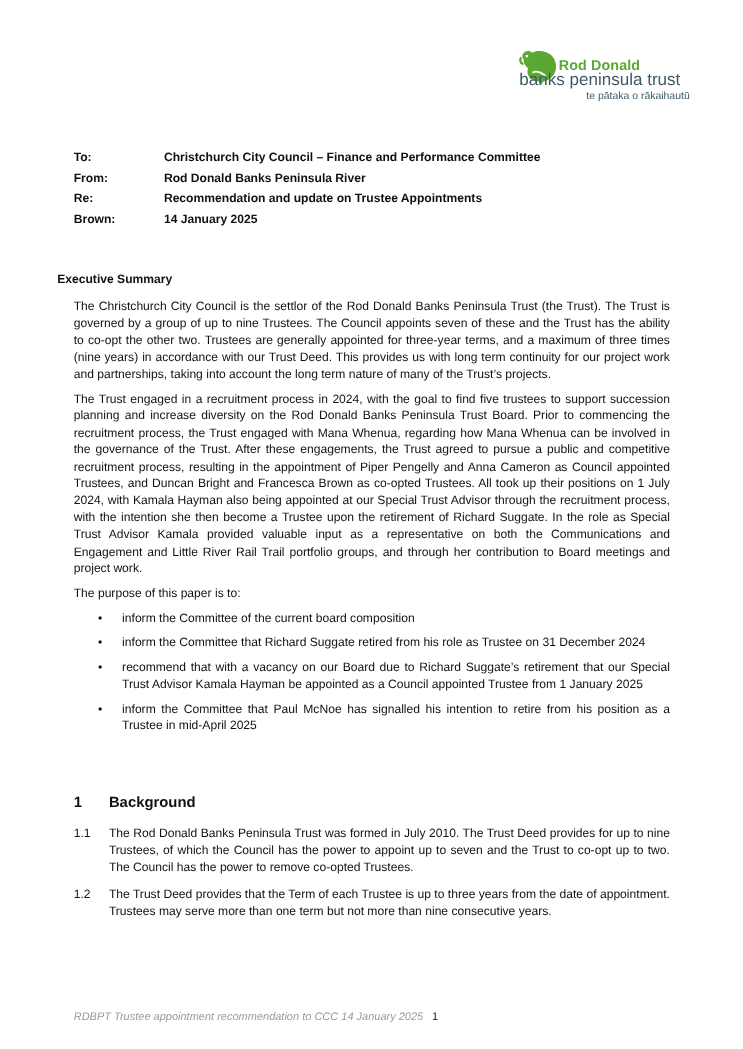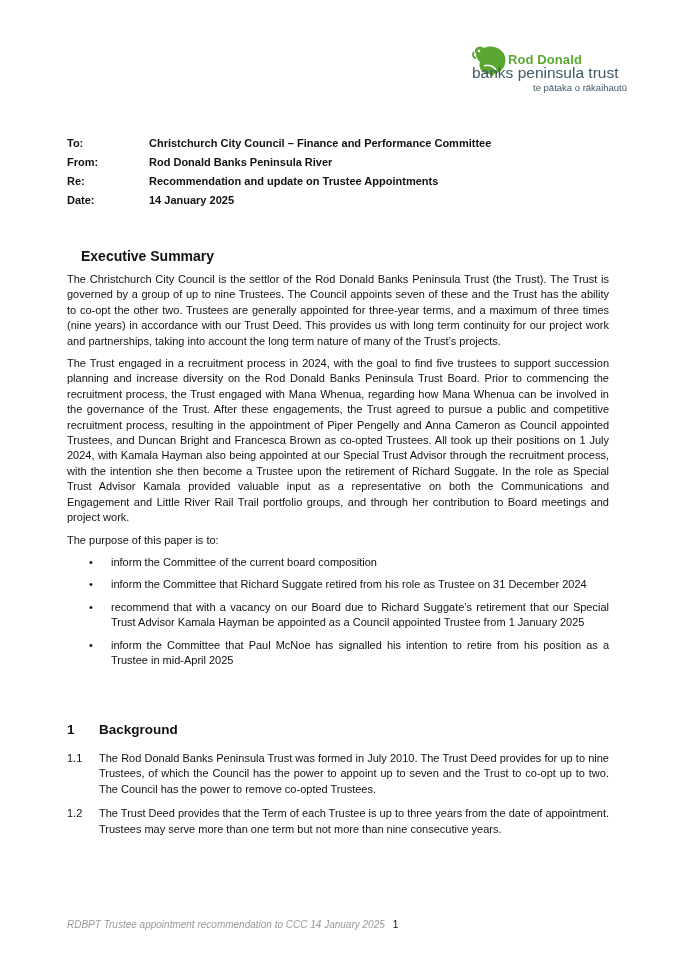--- a/index.html
+++ b/index.html
@@ -10,21 +10,21 @@
     .logo { position: absolute; left: 470px; top: 44px; width: 170px; height: 55px; }
     .logo svg.kiwi { position: absolute; left: 0; top: 0; width: 38px; height: 34px; }
     .logo .l1 { position: absolute; left: 38px; top: 8px; font-size: 13px; font-weight: bold; color: #5aa832; letter-spacing: 0.1px; }
     .logo .l2 { position: absolute; left: 2px; top: 20px; font-size: 15.5px; font-weight: normal; color: #3f5966; letter-spacing: 0px; white-space: nowrap; }
     .logo .l3 { position: absolute; left: 63px; top: 38px; font-size: 9.5px; color: #3f5966; white-space: nowrap; }
 
     .meta { position: absolute; left: 67px; top: 134px; font-size: 11px; font-weight: bold; line-height: 19px; }
     .meta .row { display: flex; }
     .meta .k { width: 82px; }
 
-    .h2 { position: absolute; left: 81px; font-size: 14px; font-weight: bold; text-align: center; }
+    .h2 { position: absolute; left: 52px; font-size: 11px; font-weight: bold; text-align: center; }
     .body-text { position: absolute; left: 67px; width: 542px; font-size: 11px; line-height: 15.4px; text-align: justify; }
     .body-text p { margin: 0 0 7px 0; }
 
     ul.bullets { list-style: none; margin: 0; padding: 0; }
     ul.bullets li { position: relative; padding-left: 44px; margin-bottom: 7px; }
     ul.bullets li .dot { position: absolute; left: 22px; top: 0; }
 
     .sec-h { position: absolute; left: 67px; top: 722px; font-size: 13.5px; font-weight: bold; }
     .sec-h .num { display: inline-block; width: 32px; }
 
@@ -57,21 +57,21 @@
   </div>
   <div class="row">
     <span class="k">From:</span>
     <span>Rod Donald Banks Peninsula River</span>
   </div>
   <div class="row">
     <span class="k">Re:</span>
     <span>Recommendation and update on Trustee Appointments</span>
   </div>
   <div class="row">
-    <span class="k">Date:</span>
+    <span class="k">Brown:</span>
     <span>14 January 2025</span>
   </div>
 </div>
 
 <div class="h2" style="top:248px;">Executive Summary</div>
 
 <div class="body-text" style="top:272px;">
   <p>The Christchurch City Council is the settlor of the Rod Donald Banks Peninsula Trust (the Trust).  The Trust is governed by a group of up to nine Trustees. The Council appoints seven of these and the Trust has the ability to co-opt the other two. Trustees are generally appointed for three-year terms, and a maximum of three times (nine years) in accordance with our Trust Deed.  This provides us with long term continuity for our project work and partnerships, taking into account the long term nature of many of the Trust’s projects.</p>
   <p>The Trust engaged in a recruitment process in 2024, with the goal to find five trustees to support succession planning and increase diversity on the Rod Donald Banks Peninsula Trust Board. Prior to commencing the recruitment process, the Trust engaged with Mana Whenua, regarding how Mana Whenua can be involved in the governance of the Trust. After these engagements, the Trust agreed to pursue a public and competitive recruitment process, resulting in the appointment of Piper Pengelly and Anna Cameron as Council appointed Trustees, and Duncan Bright and Francesca Brown as co-opted Trustees. All took up their positions on 1 July 2024, with Kamala Hayman also being appointed at our Special Trust Advisor through the recruitment process, with the intention she then become a Trustee upon the retirement of Richard Suggate. In the role as Special Trust Advisor Kamala provided valuable input as a representative on both the Communications and Engagement and Little River Rail Trail portfolio groups, and through her contribution to Board meetings and project work.</p>
   <p>The purpose of this paper is to:</p>

